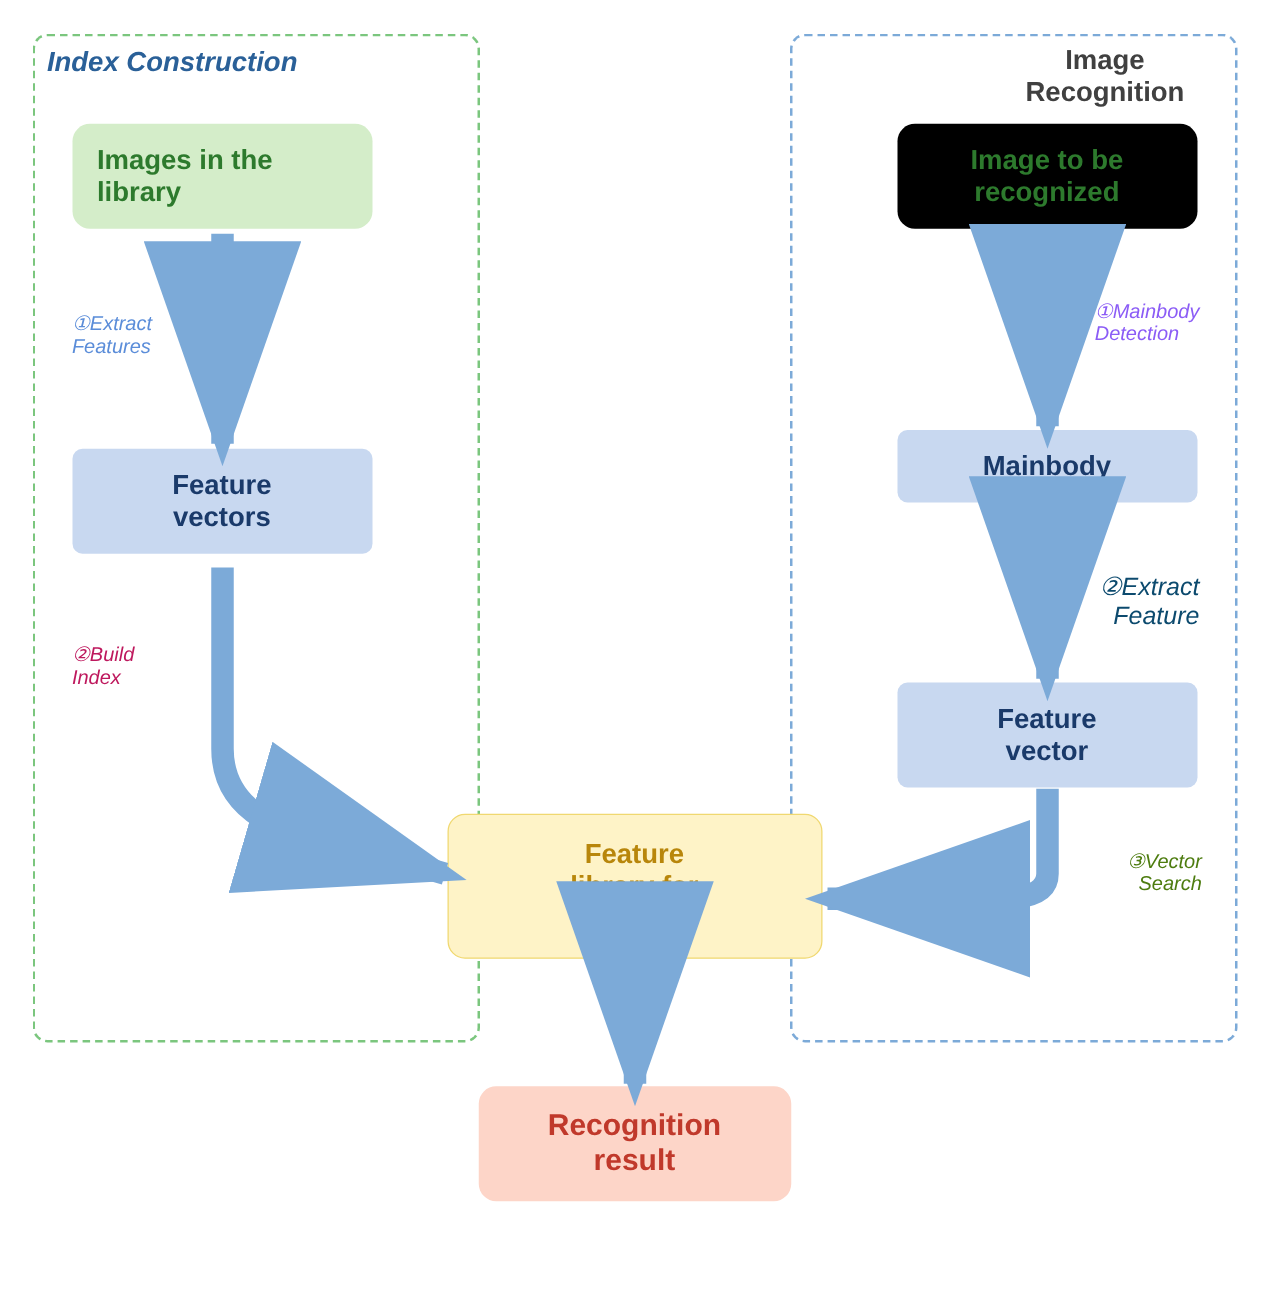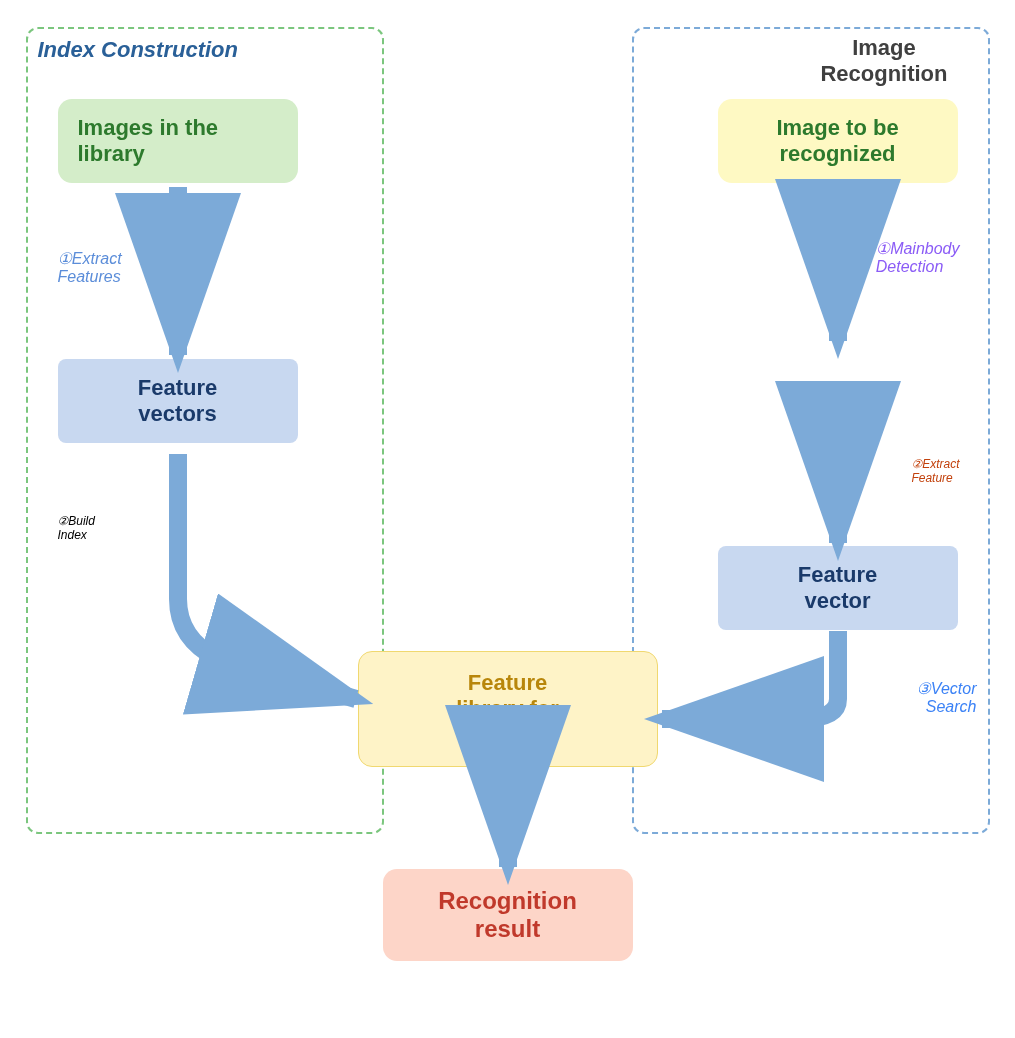--- a/index.html
+++ b/index.html
@@ -90,45 +90,48 @@
   <div style="position:absolute; left:40px; top:230px; color:#5b8dd9; font-size:16px; font-style:italic;">
     <span style="white-space:pre-line;margin-top:28px;">①Extract
 Features</span>
   </div>
 
   <div style="position:absolute; left:40px; top:340px; width:240px; background:#c8d8f0; border-radius:8px; padding:16px 20px; font-size:22px; font-weight:bold; color:#1a3a6a; text-align:center;">
     <span style="white-space:pre-line;">Feature
 vectors</span>
   </div>
 
-  <div style="position:absolute; left:40px; top:495px; color:#000000; font-size:12px; font-style:italic;">
+  <div style="position:absolute; left:40px; top:495px; color:#be185d; font-size:16px; font-style:italic;">
     <span style="white-space:pre-line;">②Build
 Index</span>
   </div>
 
-  <div style="position:absolute; right:40px; top:80px; width:240px; background:#fef9c3; border-radius:14px; padding:16px 20px; font-size:22px; font-weight:bold; color:#2d7a2d; text-align:center;">
+  <div style="position:absolute; right:40px; top:80px; width:240px; background:#000000; border-radius:14px; padding:16px 20px; font-size:22px; font-weight:bold; color:#2d7a2d; text-align:center;">
     Image to be
 recognized
   </div>
 
   <div style="position:absolute; right:38px; top:220px; color:#8b5cf6; font-size:16px; font-style:italic; ">
     <span style="white-space:pre-line;">①Mainbody
 Detection</span>
   </div>
 
+  <div style="position:absolute; right:40px; top:325px; width:240px; background:#c8d8f0; border-radius:8px; padding:16px 20px; font-size:22px; font-weight:bold; color:#1a3a6a; text-align:center;">
+    Mainbody
+  </div>
 
-  <div style="position:absolute; right:38px; top:438px; color:#c2410c; font-size:12px; font-style:italic; text-align:left;">
+  <div style="position:absolute; right:38px; top:438px; color:#0c4a6e; font-size:20px; font-style:italic; text-align:right;">
     ②Extract<br>Feature
   </div>
 
   <div style="position:absolute; right:40px; top:527px; width:240px; background:#c8d8f0; border-radius:8px; padding:16px 20px; font-size:22px; font-weight:bold; color:#1a3a6a; text-align:center;">
     Feature<br>vector
   </div>
 
-  <div style="position:absolute; right:21px; top:660px; color:#3b82f6; font-size:16px; font-style:italic; text-align:right;">
+  <div style="position:absolute; right:36px; top:660px; color:#4d7c0f; font-size:16px; font-style:italic; text-align:right;">
     ③Vector<br>Search
   </div>
 
   <div style="position:absolute; left:340px; top:632px; width:300px; background:#fef3c7; border-radius:14px; padding:18px 20px; font-size:22px; font-weight:bold; color:#b8860b; text-align:center; border: 1px solid #f0d870;">
     <span style="white-space:pre-line;">Feature
 library for
 retrieval</span>
   </div>
 
   <div style="position:absolute; left:365px; top:850px; width:250px; background:#fdd5c8; border-radius:14px; padding:18px 24px; font-size:24px; font-weight:bold; color:#c0392b; text-align:center;">

